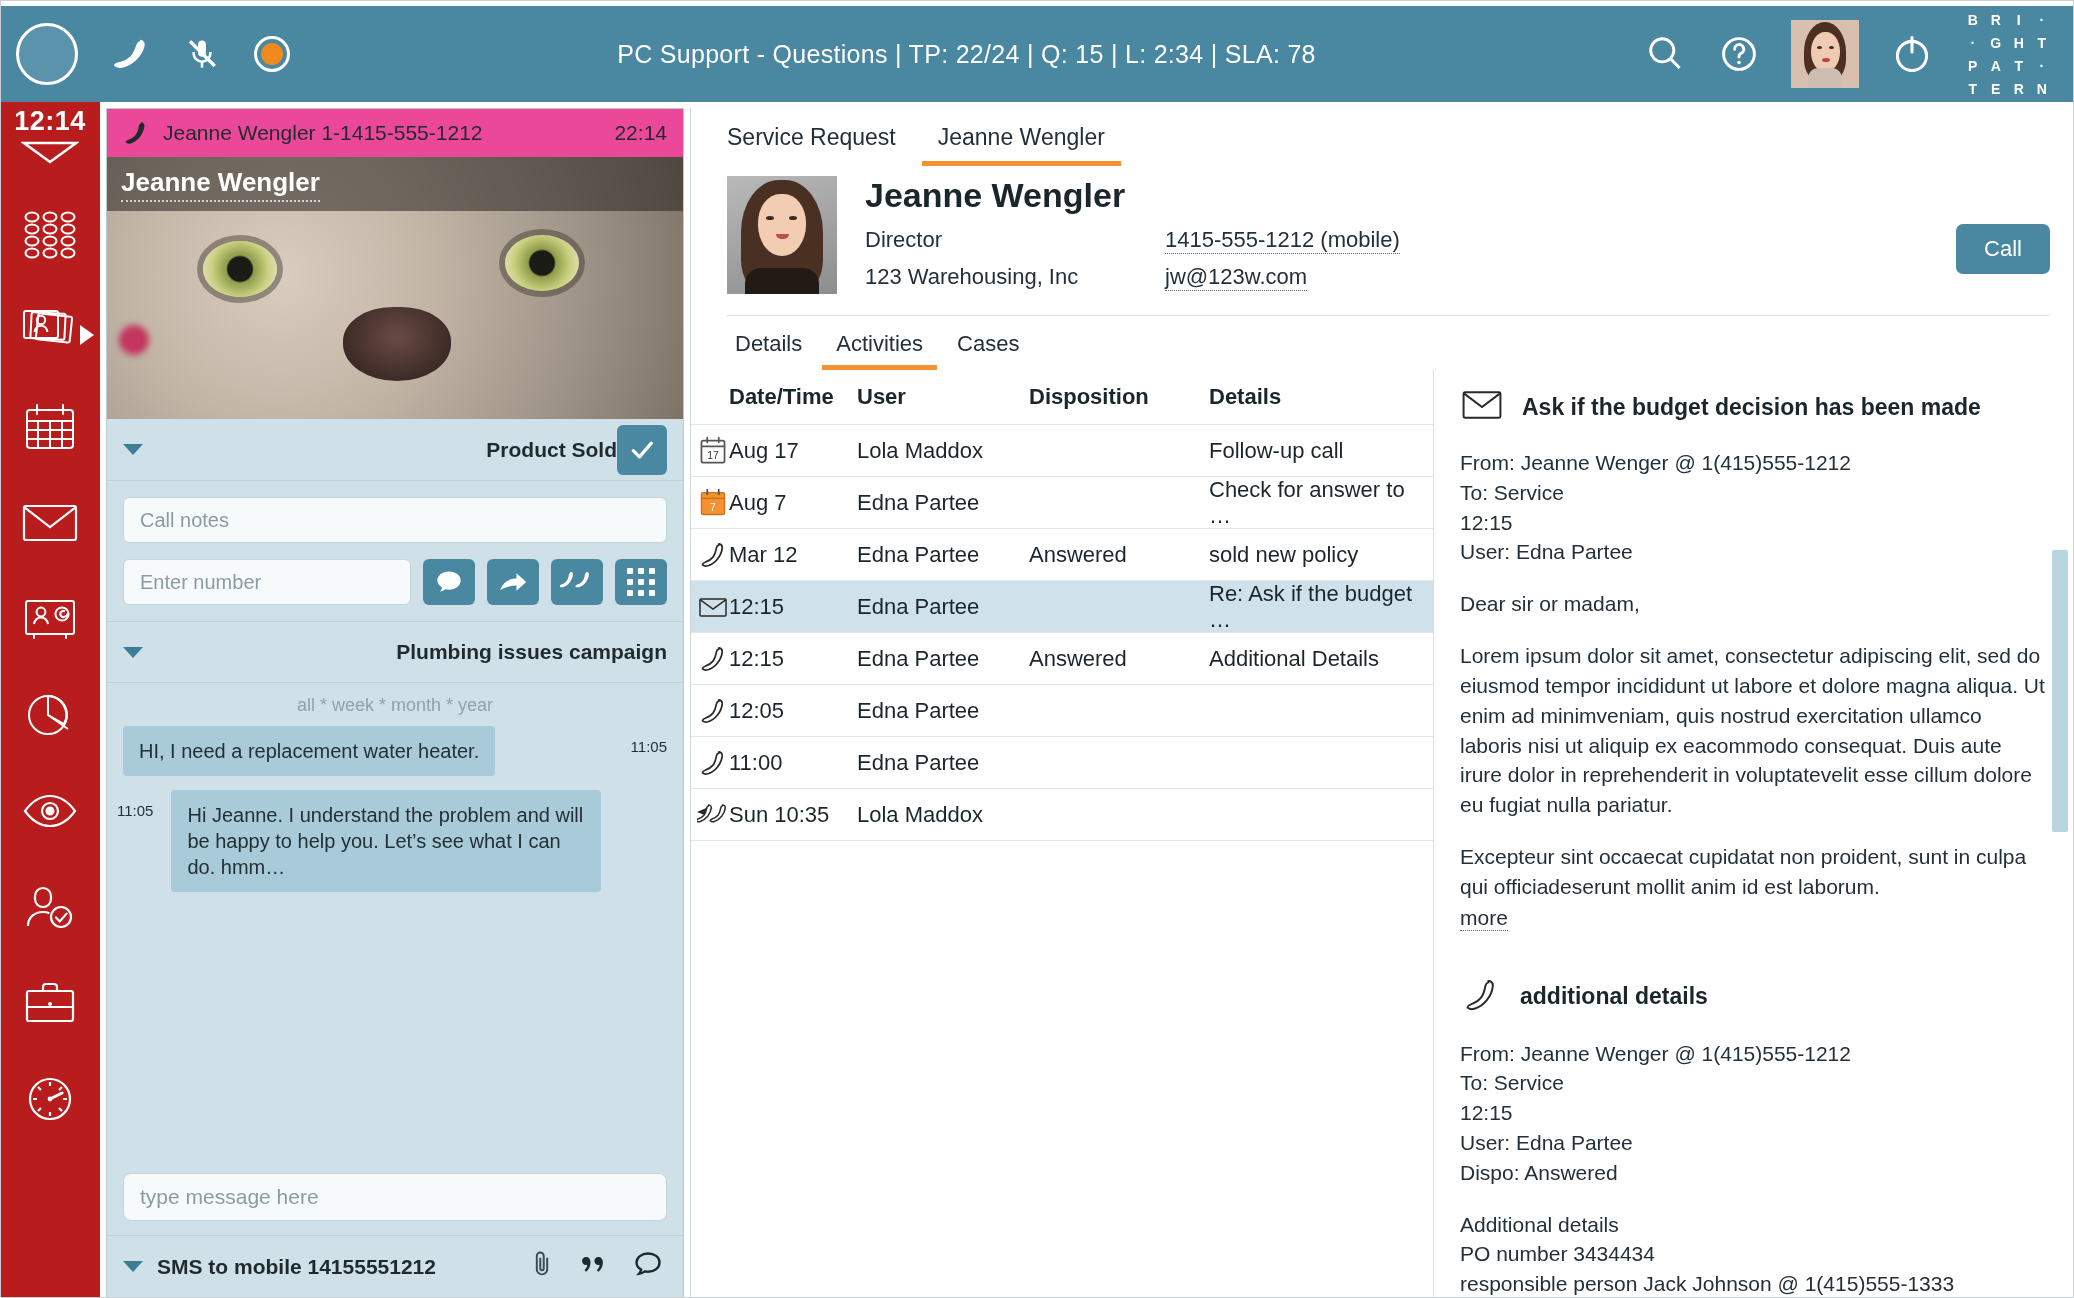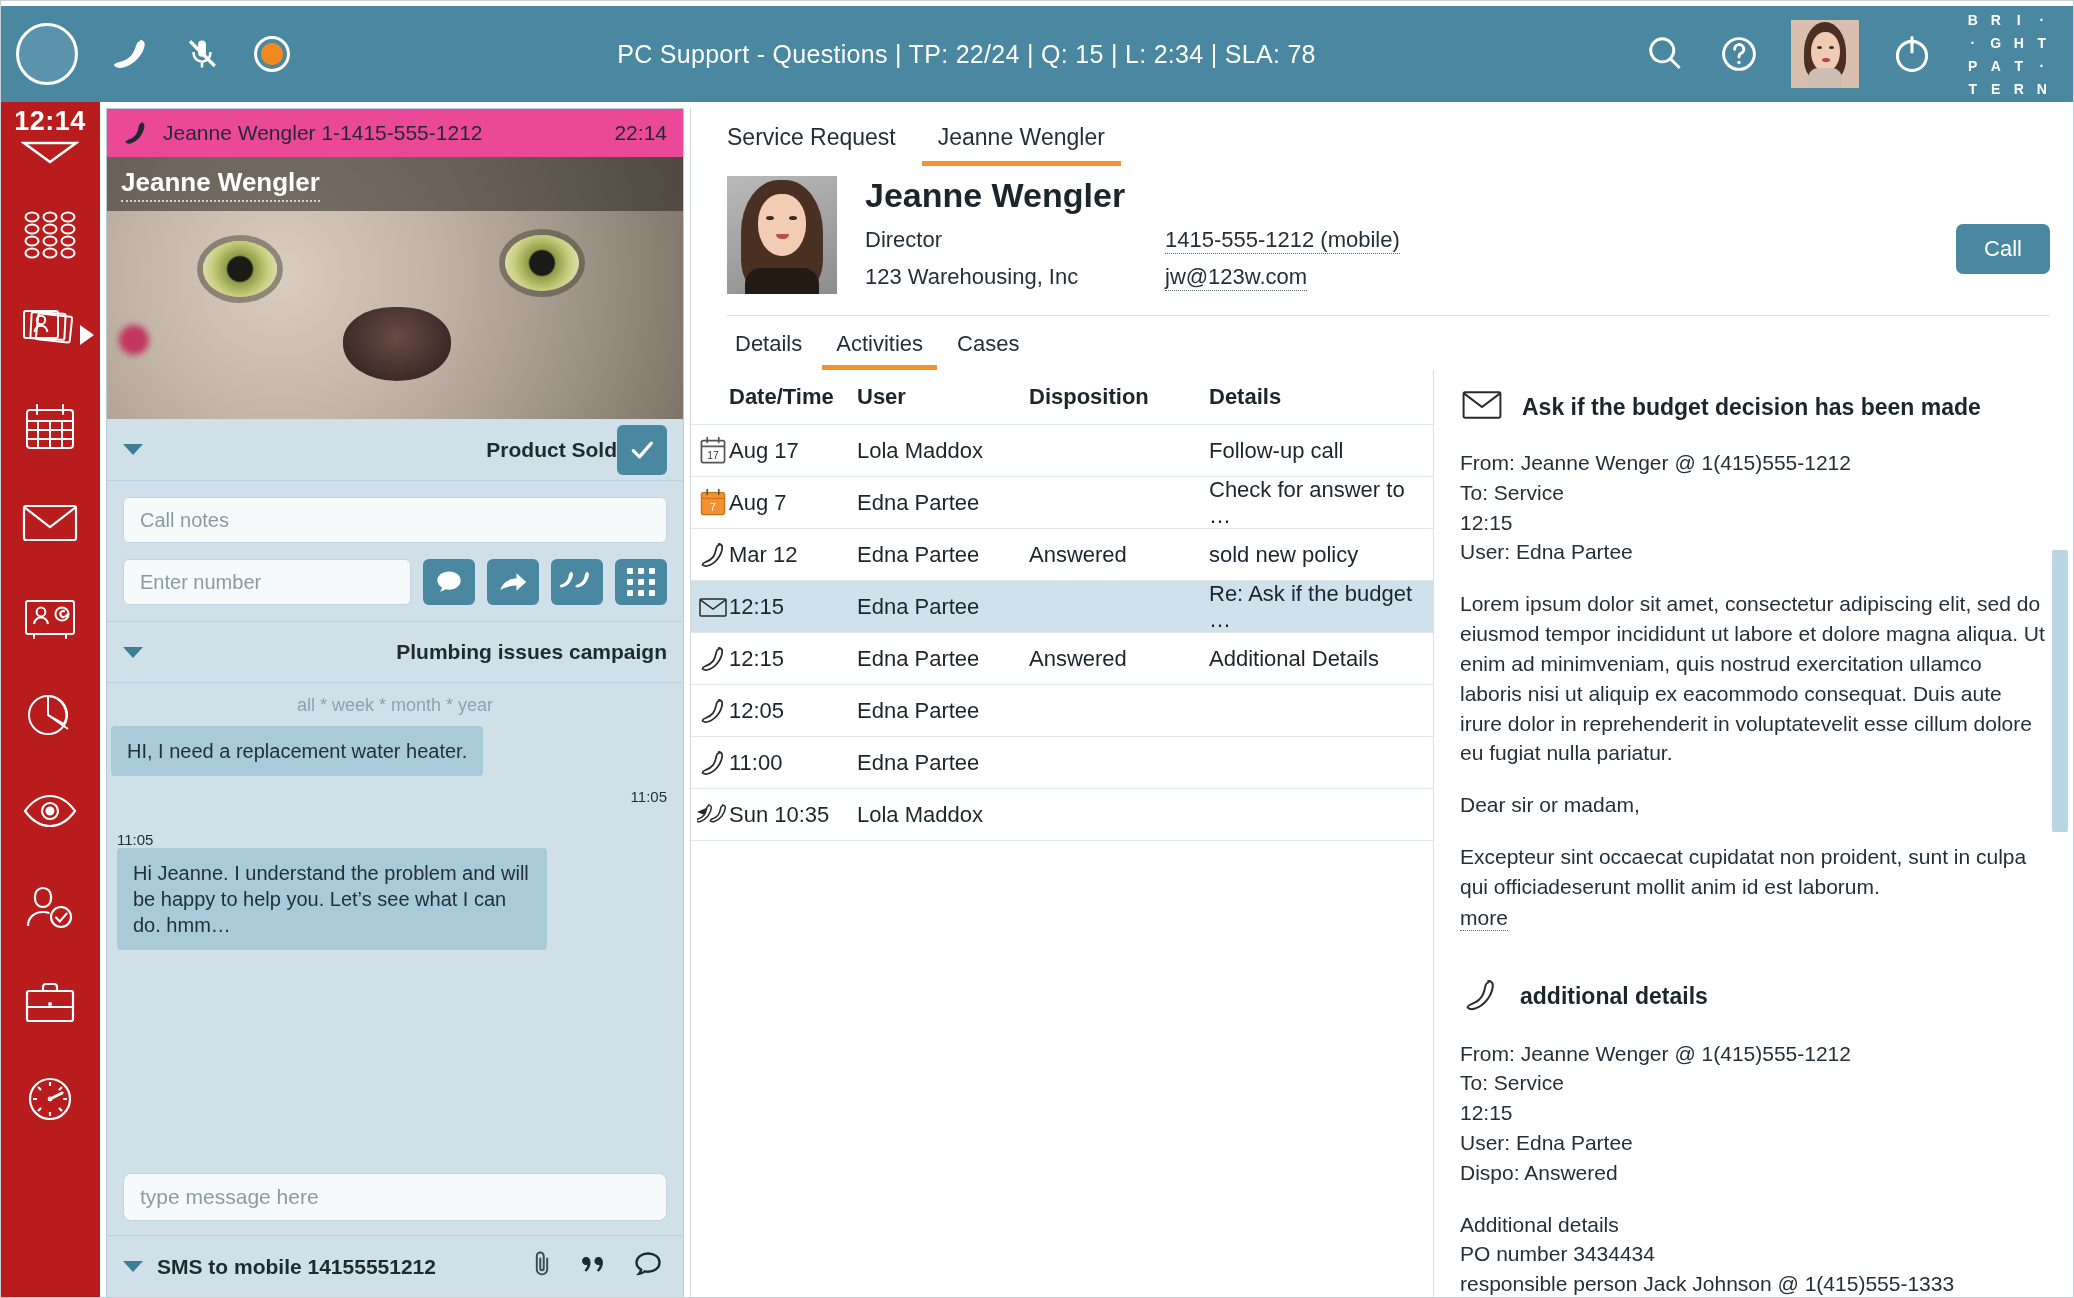--- a/index.html
+++ b/index.html
@@ -153,21 +153,21 @@
   .numrow .field { margin: 0; flex: 1; }
   .ibtn {
     width: 52px; height: 46px; background:#4a87a0; border-radius: 6px; flex:none;
     display:flex; align-items:center; justify-content:center; cursor:pointer;
   }
   .dialpad { display:grid; grid-template-columns: repeat(3, 6px); grid-auto-rows: 6px; gap: 5px; }
   .dialpad i { display:block; width:6px;height:6px;background:#fff;border-radius:1px;}
 
   .chatwrap { position: relative; }
   .chat-filters { text-align:center; color:#8fa2ab; font-size: 18px; padding: 12px 0 10px; }
-  .bubble-row { padding: 0 16px 14px 4px; display:flex; align-items:flex-start;flex-direction:column; }
+  .bubble-row { padding: 0 16px 14px 16px; display:flex; align-items:flex-start; }
   .bubble {
     background:#a9cbd9; border-radius: 4px; padding: 12px 16px;
     font-size: 20px; color:#233037; line-height: 1.3; max-width: 430px;
   }
   .bubble.agent { background:#a9cbd9; }
   .bub-time { font-size: 15px; color:#23303a; padding: 12px 0 0 0; flex:none; }
   .row-in .bub-time { margin-left: auto; padding-left: 14px; }
   .row-out .bub-time { margin-right: 18px; }
   .row-out { padding-left: 10px; }
   .lp-bottom { position: absolute; left:0; right:0; bottom: 0; }
@@ -746,22 +746,22 @@
                 <path d="M2 3.6 L15 13.5 L28 3.6"></path>
               </svg>
           </span>
           <span class="t">Ask if the budget decision has been made</span>
         </div>
 
         <div class="dline">From: Jeanne Wenger @ 1(415)555-1212</div>
         <div class="dline">To: Service</div>
         <div class="dline">12:15</div>
         <div class="dline">User: Edna Partee</div>
+        <div class="dpara">Dear sir or madam,</div>
         <div class="dpara">Lorem ipsum dolor sit amet, consectetur adipiscing elit, sed do eiusmod tempor incididunt ut labore et dolore magna aliqua. Ut enim ad minimveniam, quis nostrud exercitation ullamco laboris nisi ut aliquip ex eacommodo consequat. Duis aute irure dolor in reprehenderit in voluptatevelit esse cillum dolore eu fugiat nulla pariatur.</div>
-        <div class="dpara">Dear sir or madam,</div>
         <div class="dpara">Excepteur sint occaecat cupidatat non proident, sunt in culpa qui officiadeserunt mollit anim id est laborum.</div>
         <div style="margin-top:4px"><span class="dmore">more</span></div>
 
         <div class="dsec2">
           <div class="dsec-title">
             <span>
               <svg width="42" height="36" viewBox="0 0 24 24" fill="none" stroke="#2a2a2a" stroke-width="1.3">
                   <path d="M16.9 3.6c-1 .2-1.6 1-1.9 2.1-.6 2.6-.9 5.5-3 8.1-2.1 2.6-4.7 3.8-7.1 4.6-1 .3-1.7 1-1.9 2 1.2 1 3 1.3 4.6.8 3.1-1 6-2.9 8.3-5.8 2.3-2.9 3.7-6.2 4-9.5.1-1.5-.7-2.7-1.9-3.2-.4-.1-.8-.2-1.1-.1z"></path>
                 </svg>
             </span>

